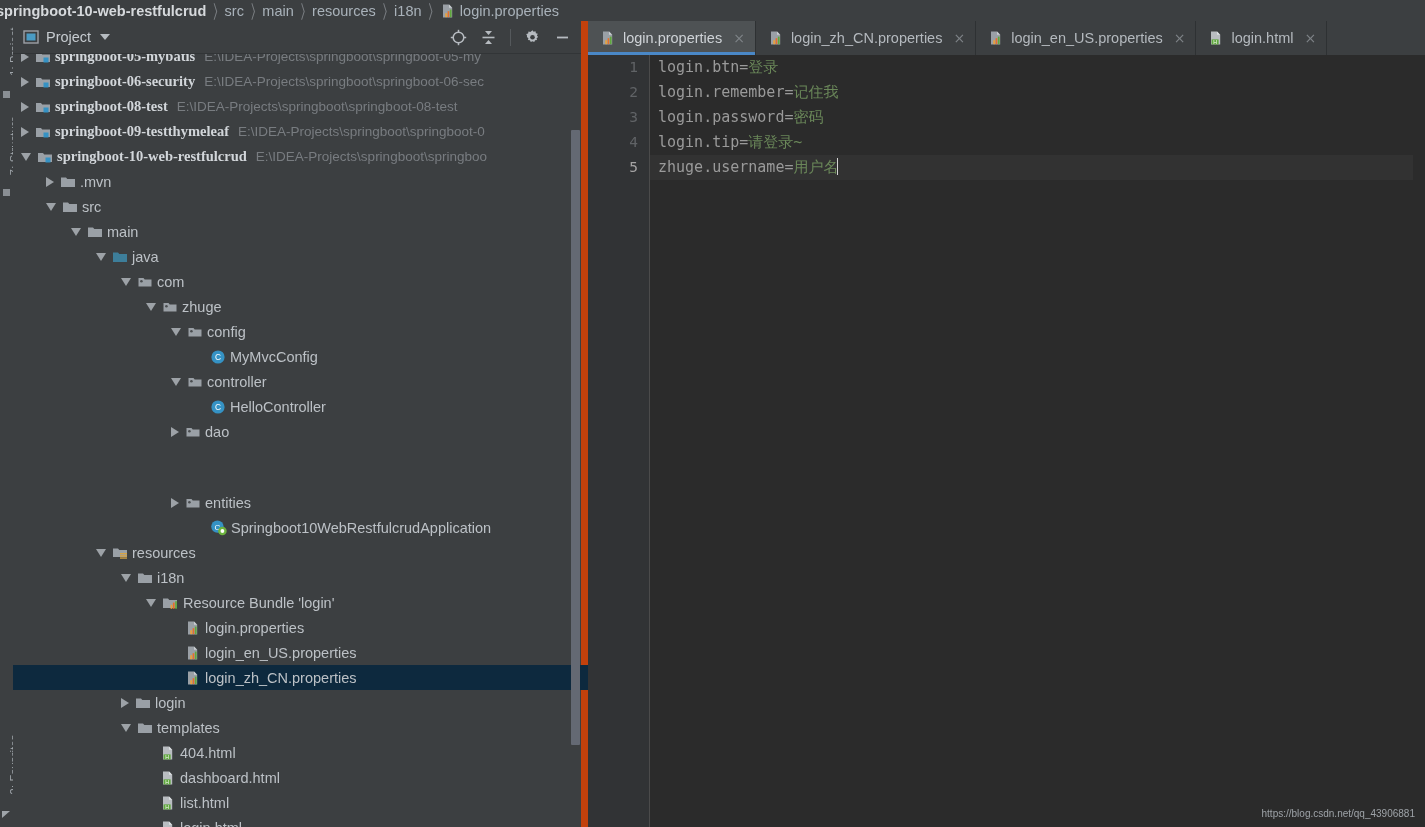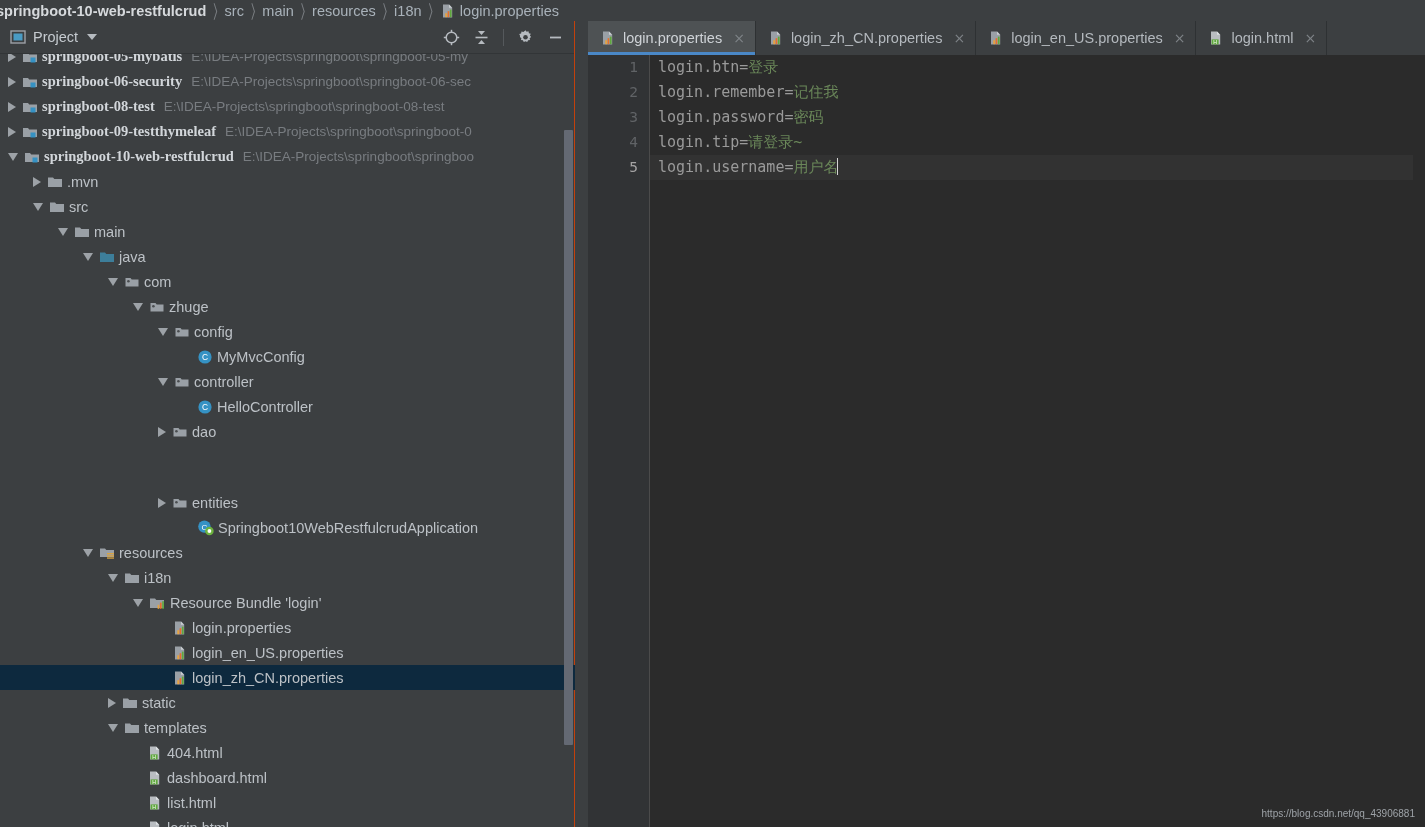--- a/index.html
+++ b/index.html
@@ -44,22 +44,22 @@
   }
   .strip-sq.s1 { top: 70px; }
   .strip-sq.s2 { top: 168px; }
   .strip-flag {
     position: absolute; left: 2px; top: 790px; width: 0; height: 0;
     border-left: 8px solid #9FA5AA; border-bottom: 7px solid transparent;
   }
 
   
   .project-panel {
-    position: absolute; left: 0; top: 21px; width: 575px; height: 806px;
-    background: #3C3F41; border-right: 1px solid #c2410c;
+    position: absolute; left: 13px; top: 21px; width: 575px; height: 806px;
+    background: #3C3F41; border-right: 7px solid #c2410c;
   }
   .panel-header {
     position: relative; height: 33px; background: #3C3F41;
     display: flex; align-items: center; padding: 0 6px 0 10px;
     border-bottom: 1px solid #323537;
   }
   .panel-title { font-size: 14.5px; color: #C6CBD0; margin-left: 7px; }
   .caret-dn {
     width: 0; height: 0; margin-left: 9px;
     border-left: 5px solid transparent; border-right: 5px solid transparent;
@@ -509,21 +509,21 @@
             </span>
             <span class="lbl">login_zh_CN.properties</span>
           </div>
           <div class="row" style="padding-left: 108px;">
             <span class="arrow closed"></span>
             <span class="ico">
               <svg width="16" height="16" viewBox="0 0 16 16">
                 <path d="M1 3.5h5l1.3 1.6H15V13H1z" fill="#9AA0A6"></path>
               </svg>
             </span>
-            <span class="lbl">static</span>
+            <span class="lbl">login</span>
           </div>
           <div class="row" style="padding-left: 108px;">
             <span class="arrow open"></span>
             <span class="ico">
               <svg width="16" height="16" viewBox="0 0 16 16">
                 <path d="M1 3.5h5l1.3 1.6H15V13H1z" fill="#9AA0A6"></path>
               </svg>
             </span>
             <span class="lbl">templates</span>
           </div>
@@ -662,19 +662,19 @@
           <div class="gline">2</div>
           <div class="gline">3</div>
           <div class="gline">4</div>
           <div class="gline cur">5</div>
         </div>
       <div class="code" id="code">
           <div class="cline"><span>login.btn=</span><span class="val">登录</span></div>
           <div class="cline"><span>login.remember=</span><span class="val">记住我</span></div>
           <div class="cline"><span>login.password=</span><span class="val">密码</span></div>
           <div class="cline"><span>login.tip=</span><span class="val">请登录~</span></div>
-          <div class="cline cur"><span>login.username=</span><span class="val">用户名</span><span class="caret"></span></div>
+          <div class="cline cur"><span>zhuge.username=</span><span class="val">用户名</span><span class="caret"></span></div>
         </div>
     </div>
     <div class="editor-vscroll"></div>
     <div class="watermark">https://blog.csdn.net/qq_43906881</div>
   </div>
 </div>
 
 </body></html>

